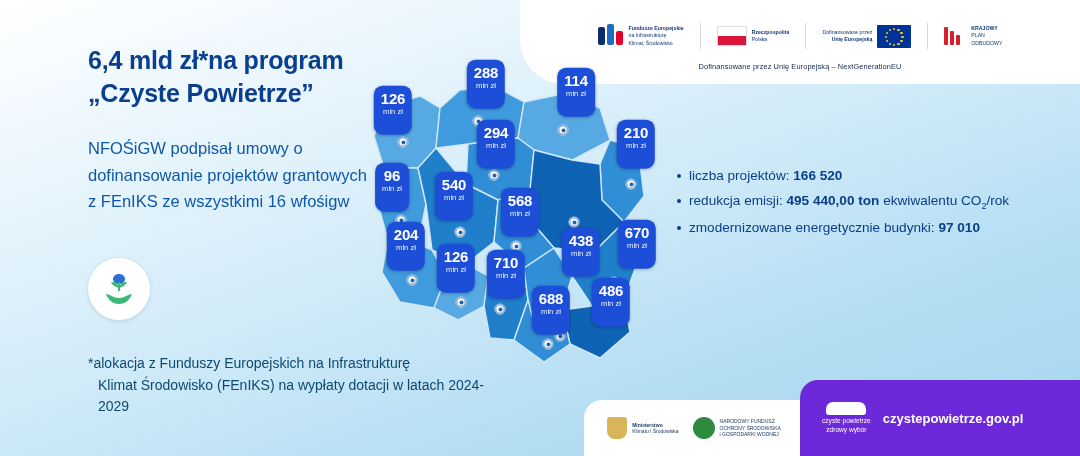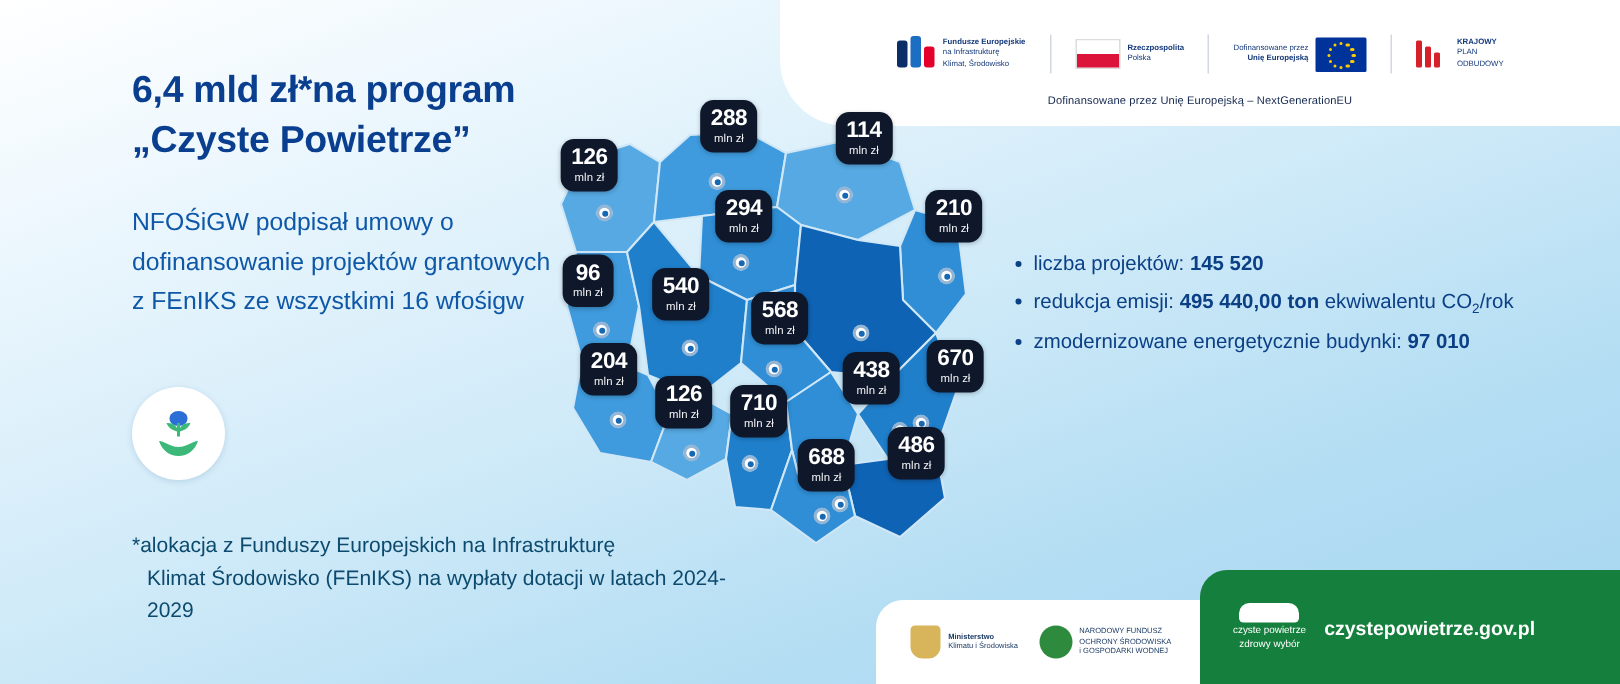--- a/index.html
+++ b/index.html
@@ -71,22 +71,22 @@
     background:#ffffff; display:flex; align-items:center; justify-content:center;
     box-shadow:0 1px 4px rgba(10,60,120,.15);
   }
 
   
   #map-wrap { position:absolute; left:348px; top:44px; width:330px; height:330px; }
   #map-wrap svg { width:100%; height:100%; display:block; }
 
   
   .bub {
-    position:absolute; background:#0f172a; color:#fff; border-radius:9px;
-    text-align:center; line-height:1.05; padding:5px 7px 5px 7px;
+    position:absolute; background:#1d4ed8; color:#fff; border-radius:9px;
+    text-align:center; line-height:1.05; padding:5px 7px 19px 7px;
     box-shadow:0 1px 3px rgba(0,0,0,.22);
     transform:translate(-50%,-50%);
     white-space:nowrap;
   }
   .bub .v { font-size:15px; font-weight:bold; display:block; letter-spacing:-.2px; }
   .bub .u { font-size:7.6px; display:block; opacity:.95; margin-top:1px;}
   .bub.big .v { font-size:17px; }
   .dot {
     position:absolute; width:11px; height:11px; border-radius:50%;
     background:#ffffff; transform:translate(-50%,-50%);
@@ -112,21 +112,21 @@
   sub { font-size:9px; }
 
   
   #bottom-white {
     position:absolute; right:276px; bottom:0; width:220px; height:56px;
     background:#fff; border-top-left-radius:18px; border-top-right-radius:4px;
     display:flex; align-items:center; justify-content:center; gap:14px;
   }
   #bottom-blue {
     position:absolute; right:0; bottom:0; width:280px; height:76px;
-    background:#15803d; border-top-left-radius:18px;
+    background:#6d28d9; border-top-left-radius:18px;
     display:flex; align-items:center; gap:12px; padding-left:22px;
   }
   #cp-logo { display:flex; flex-direction:column; align-items:center; gap:2px; }
   #cp-logo .cloud { width:40px; height:13px; background:#fff; border-radius:7px 7px 3px 3px; }
   #cp-logo .t { color:#fff; font-size:6.6px; line-height:1.25; text-align:center; }
   #cp-url { color:#fff; font-size:13px; font-weight:bold; }
   .minilogo { display:flex; align-items:center; gap:5px; }
   .minilogo .mt { font-size:5px; line-height:1.3; color:#1b3b66; white-space:nowrap; }
   .emblem { width:20px; height:22px; background:#d8b45a; border-radius:3px 3px 8px 8px; }
   .tree { width:22px; height:22px; border-radius:50%; background:#2e8b3d; }
@@ -334,21 +334,21 @@
   </div>
   <div class="bub" style="left:263px;top:258px">
     <span class="v">486</span>
     <span class="u">mln zł</span>
   </div>
 </div>
 
 <div id="effects">
   <ul>
     <li>
-      <span>liczba projektów: </span><b>145 520</b>
+      <span>liczba projektów: </span><b>166 520</b>
     </li>
     <li>
       <span>redukcja emisji: </span><b>495 440,00 ton</b><span> ekwiwalentu CO<sub>2</sub>/rok</span>
     </li>
     <li>
       <span>zmodernizowane energetycznie budynki: </span><b>97 010</b>
     </li>
   </ul>
 </div>
 

